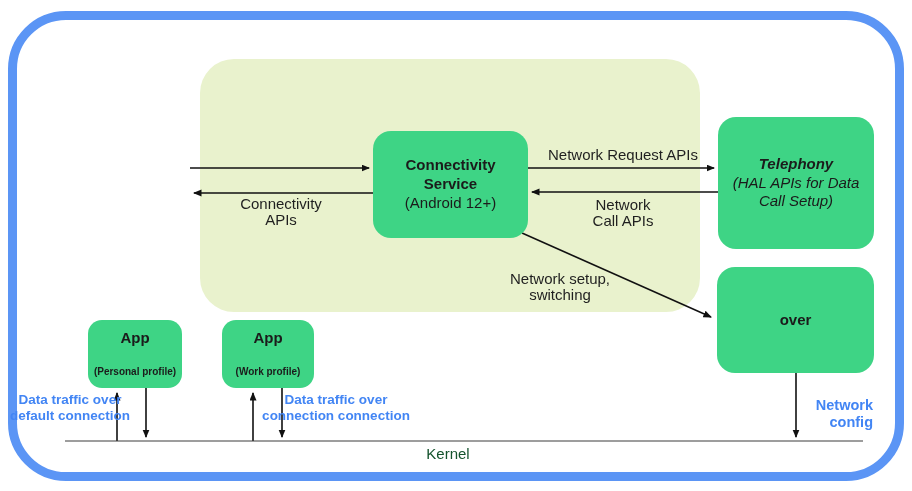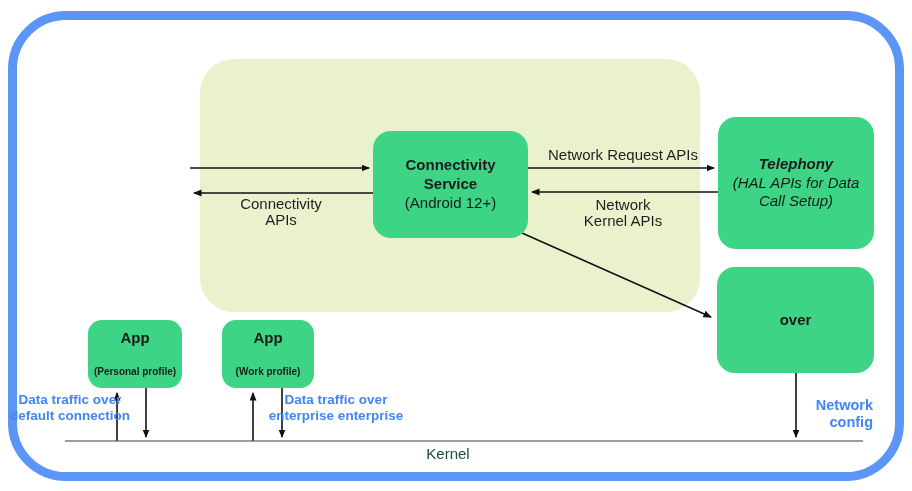--- a/index.html
+++ b/index.html
@@ -178,32 +178,36 @@
     <span>Network Request APIs</span>
   </div>
 
   <div class="edge-label lbl-connectivity-apis">
     <span>Connectivity</span>
     <span>APIs</span>
   </div>
 
   <div class="edge-label lbl-agent">
     <span>Network</span>
-    <span>Kernel APIs</span>
-  </div>
-
+    <span>Call APIs</span>
+  </div>
+
+  <div class="edge-label lbl-setup">
+    <span>Network setup,</span>
+    <span>switching</span>
+  </div>
 
   <div class="blue-label lbl-traffic-default">
     <span>Data traffic over</span>
     <span>default connection</span>
   </div>
 
   <div class="blue-label lbl-traffic-enterprise">
     <span>Data traffic over</span>
-    <span>enterprise enterprise</span>
+    <span>connection connection</span>
   </div>
 
   <div class="blue-label lbl-network-config">
     <span>Network</span>
     <span>config</span>
   </div>
 
   <div class="kernel-label">Kernel</div>
 
 </div>

